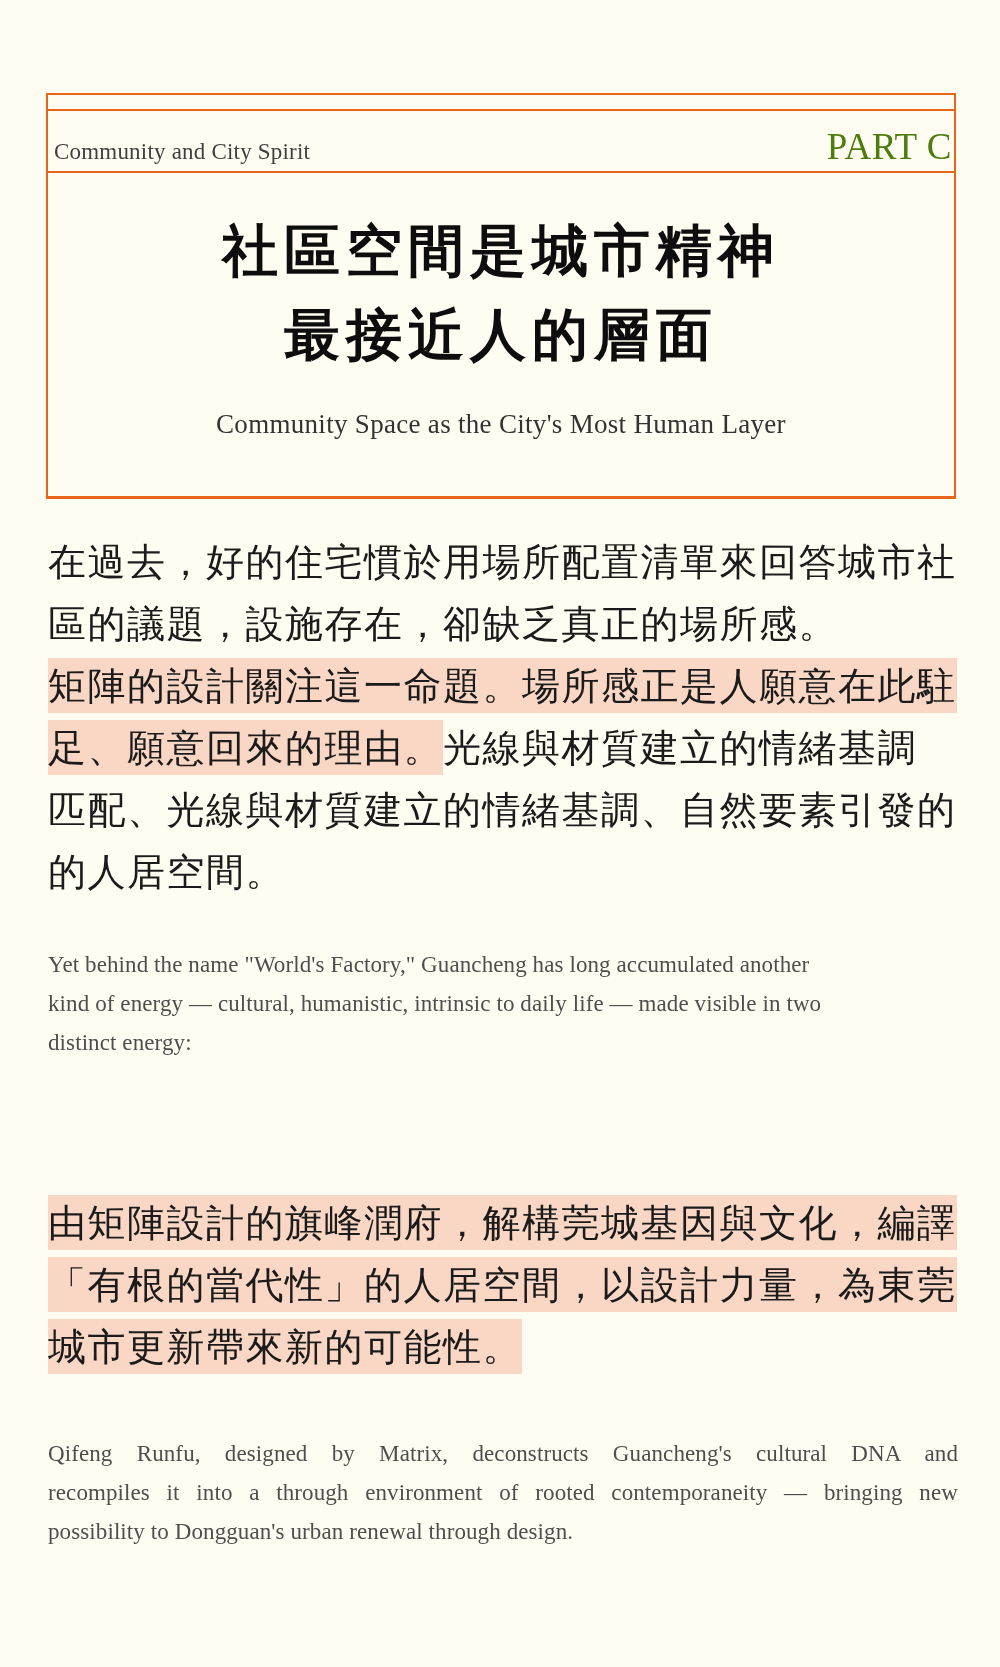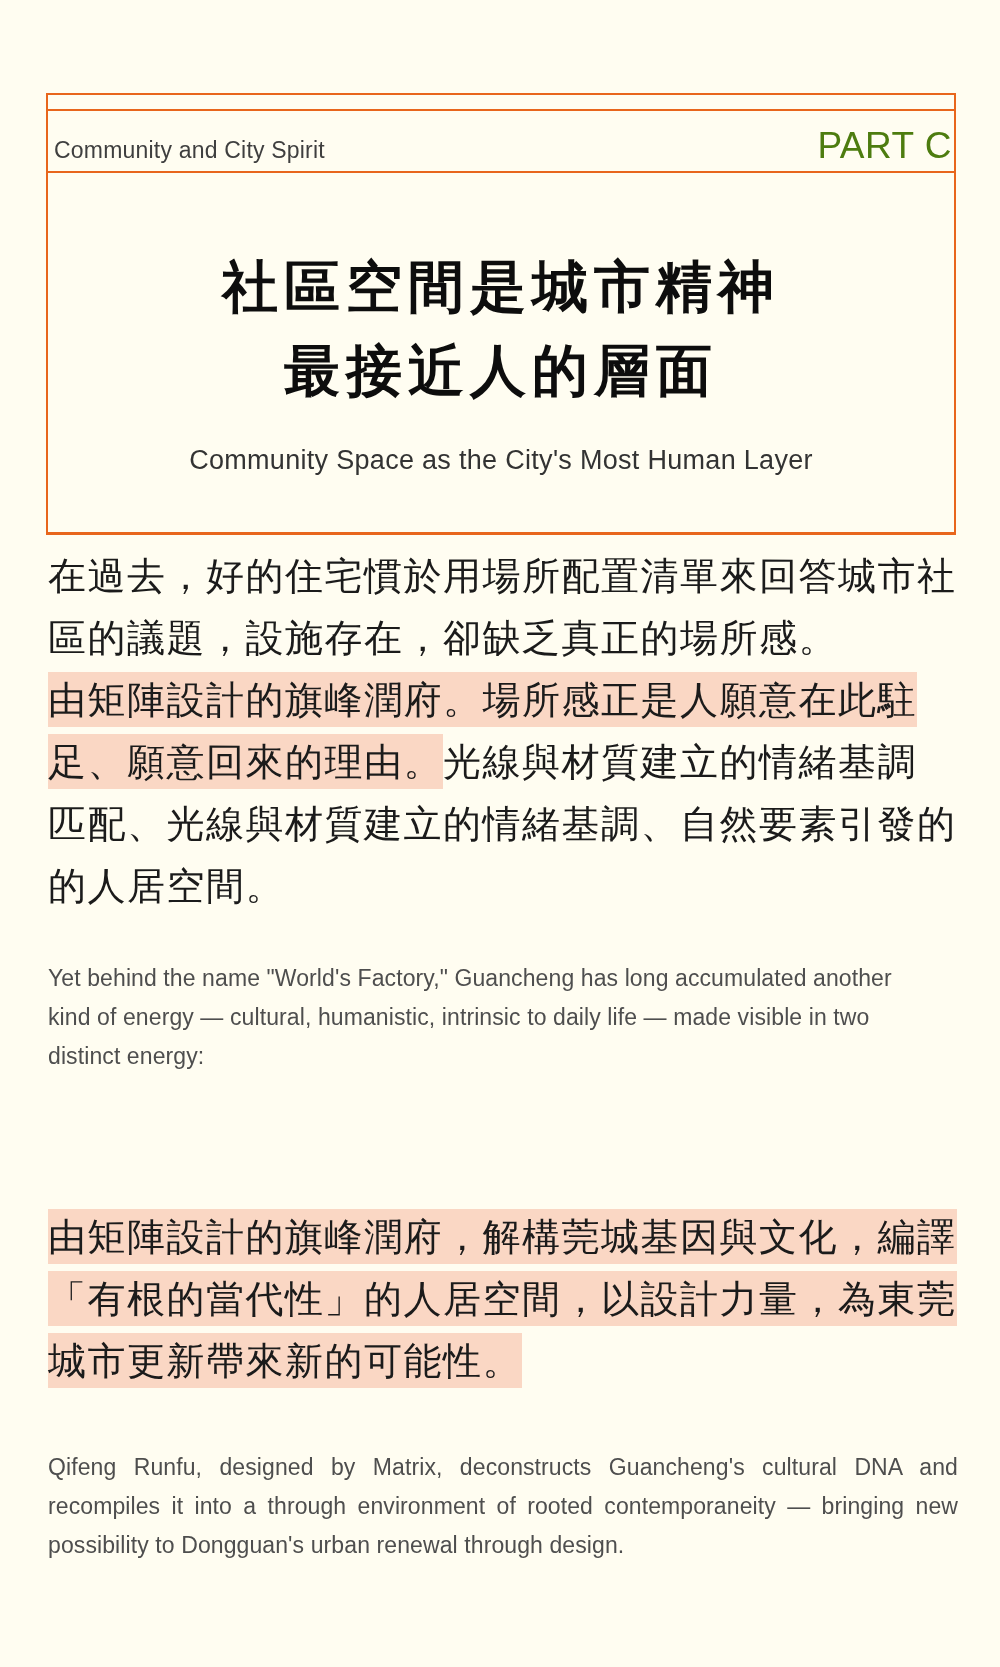--- a/index.html
+++ b/index.html
@@ -4,21 +4,21 @@
 <style>
   * { margin: 0; padding: 0; box-sizing: border-box; }
   html, body { background: #FFFDF1; }
   .page {
     position: relative;
     width: 1000px;
     height: 1667px;
     margin: 0 auto;
     background: #FFFDF1;
     overflow: hidden;
-    font-family: Liberation Sans, sans-serif;
+    font-family: Liberation Serif, serif;
   }
   
   .frame {
     position: absolute;
     left: 46px; top: 93px;
     width: 910px;
     border: 2px solid #E8661C;
     border-bottom-width: 3px;
     background: transparent;
   }
@@ -42,40 +42,39 @@
   }
   .part-label {
     font-size: 37px;
     font-weight: 400;
     color: #4d7c0f;
     letter-spacing: 0.5px;
   }
   .title-area {
     text-align: center;
     padding: 36px 26px 56px;
-    margin-top: 36px;
   }
   .zh-title {
     font-size: 56px;
     line-height: 84px;
     font-weight: 900;
     color: #0D0D0D;
     letter-spacing: 6px;
   }
   .en-subtitle {
     margin-top: 32px;
     font-size: 27px;
     font-weight: 400;
     color: #333333;
     letter-spacing: 0.3px;
   }
   
   .body-col {
     position: absolute;
-    left: 48px; top: 481px;
+    left: 48px; top: 467px;
     width: 910px;
   }
   .cjk-para {
     font-size: 38px;
     color: #1B1B1B;
     letter-spacing: 1.5px;
     font-weight: 400;
   }
   .cjk-para .line {
     height: 62px;
@@ -122,21 +121,21 @@
         <div>最接近人的層面</div>
       </div>
       <div class="en-subtitle">Community Space as the City's Most Human Layer</div>
     </div>
   </div>
 
   <div class="body-col">
     <div class="cjk-para para1">
         <div class="line"><span class="">在過去，好的住宅慣於用場所配置清單來回答城市社</span></div>
         <div class="line"><span class="">區的議題，設施存在，卻缺乏真正的場所感。</span></div>
-        <div class="line"><span class="hl">由矩陣設計的旗峰潤府。場所感正是人願意在此駐</span></div>
+        <div class="line"><span class="hl">矩陣的設計關注這一命題。場所感正是人願意在此駐</span></div>
         <div class="line"><span class="hl">足、願意回來的理由。</span><span class="">光線與材質建立的情緒基調</span></div>
         <div class="line"><span class="">匹配、光線與材質建立的情緒基調、自然要素引發的</span></div>
         <div class="line"><span class="">的人居空間。</span></div>
       </div>
     <div class="en-para en1">
         <div class="line">Yet behind the name "World's Factory," Guancheng has long accumulated another</div>
         <div class="line">kind of energy — cultural, humanistic, intrinsic to daily life — made visible in two</div>
         <div class="line">distinct energy:</div>
       </div>
     <div class="cjk-para para2">

